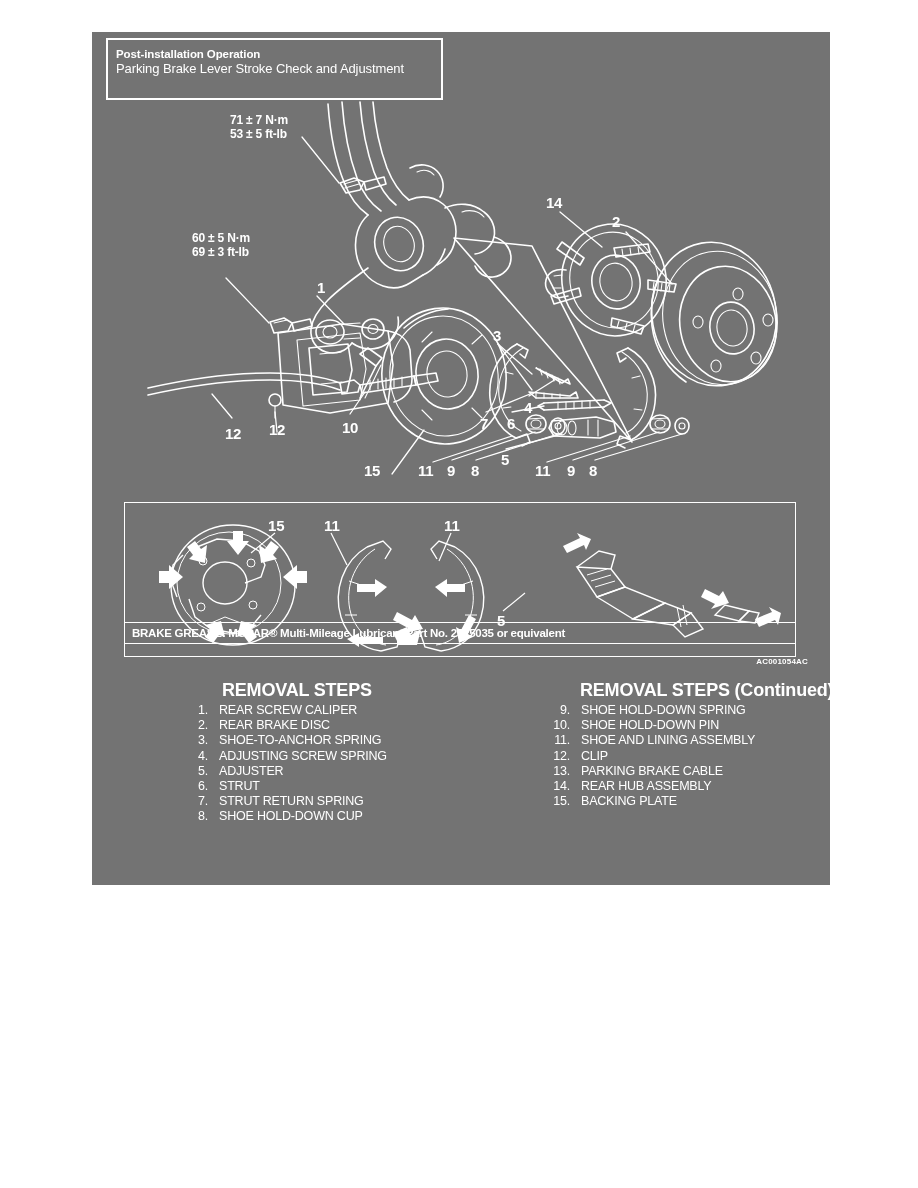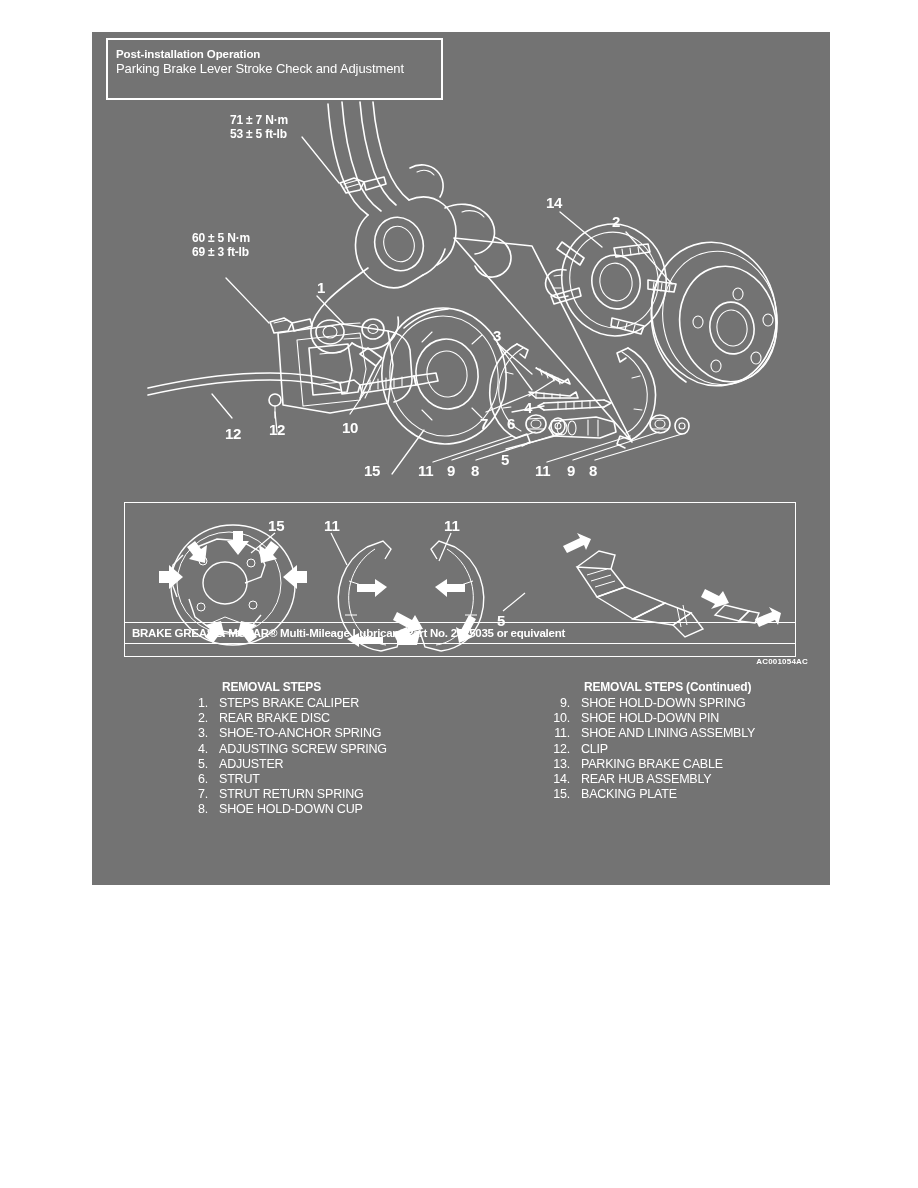--- a/index.html
+++ b/index.html
@@ -132,21 +132,21 @@
   .steps-col {
     position: absolute;
     font-size: 12.5px;
     letter-spacing: -0.2px;
   }
   #steps-left  { left: 78px;  top: 648px; }
   #steps-right { left: 440px; top: 648px; }
 
   .steps-head {
     font-weight: bold;
-    font-size: 12px;
+    font-size: 18px;
     margin: 0 0 2px 0;
     white-space: nowrap;
   }
   #steps-left  .steps-head { padding-left: 52px; }
   #steps-right .steps-head { padding-left: 48px; text-align: center; }
 
   .step-row {
     display: flex;
     line-height: 15.2px;
     white-space: nowrap;
@@ -547,21 +547,21 @@
       <span class="txt">BRAKE GREASE: MOPAR® Multi-Mileage Lubricant Part No. 2525035 or equivalent</span>
     </div>
 
     <div id="fig-code">AC001054AC</div>
 
     <div class="steps-col" id="steps-left">
       <div class="steps-head">REMOVAL STEPS</div>
       <div id="steps-left-rows">
           <div class="step-row">
             <span class="step-num">1.</span>
-            <span class="step-lbl">STEPS BRAKE CALIPER</span>
+            <span class="step-lbl">REAR SCREW CALIPER</span>
           </div>
           <div class="step-row">
             <span class="step-num">2.</span>
             <span class="step-lbl">REAR BRAKE DISC</span>
           </div>
           <div class="step-row">
             <span class="step-num">3.</span>
             <span class="step-lbl">SHOE-TO-ANCHOR SPRING</span>
           </div>
           <div class="step-row">

